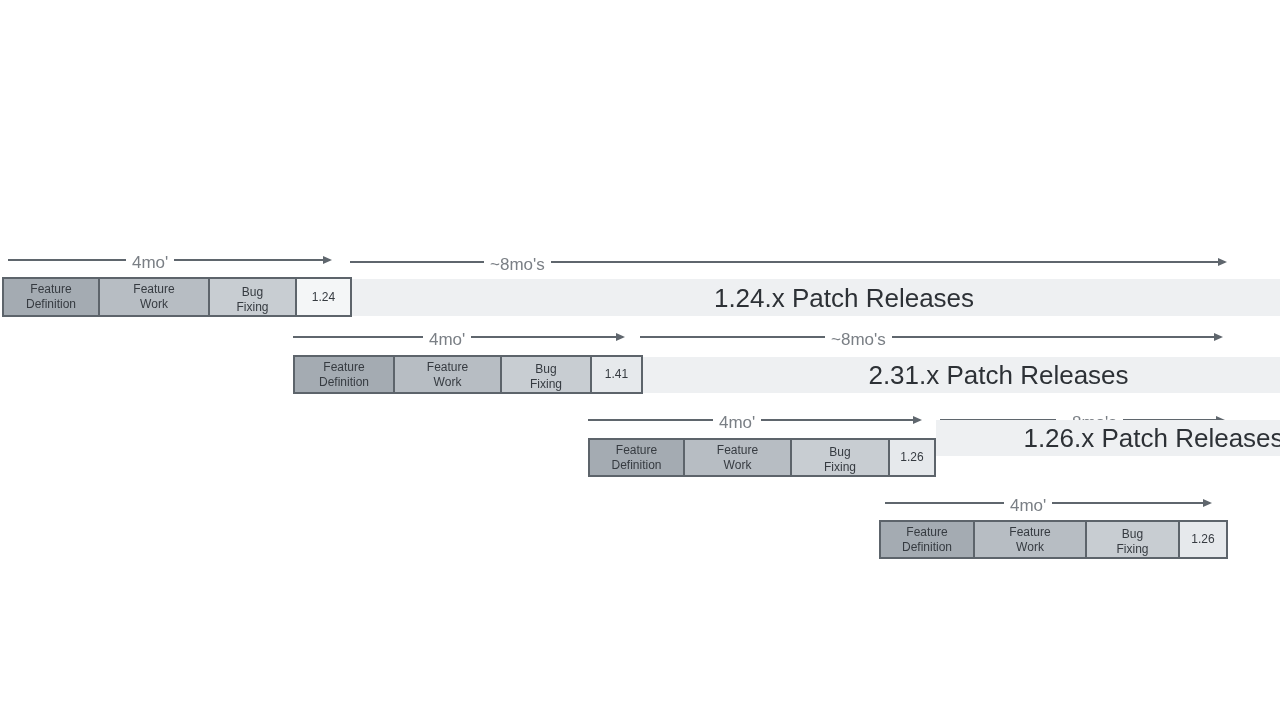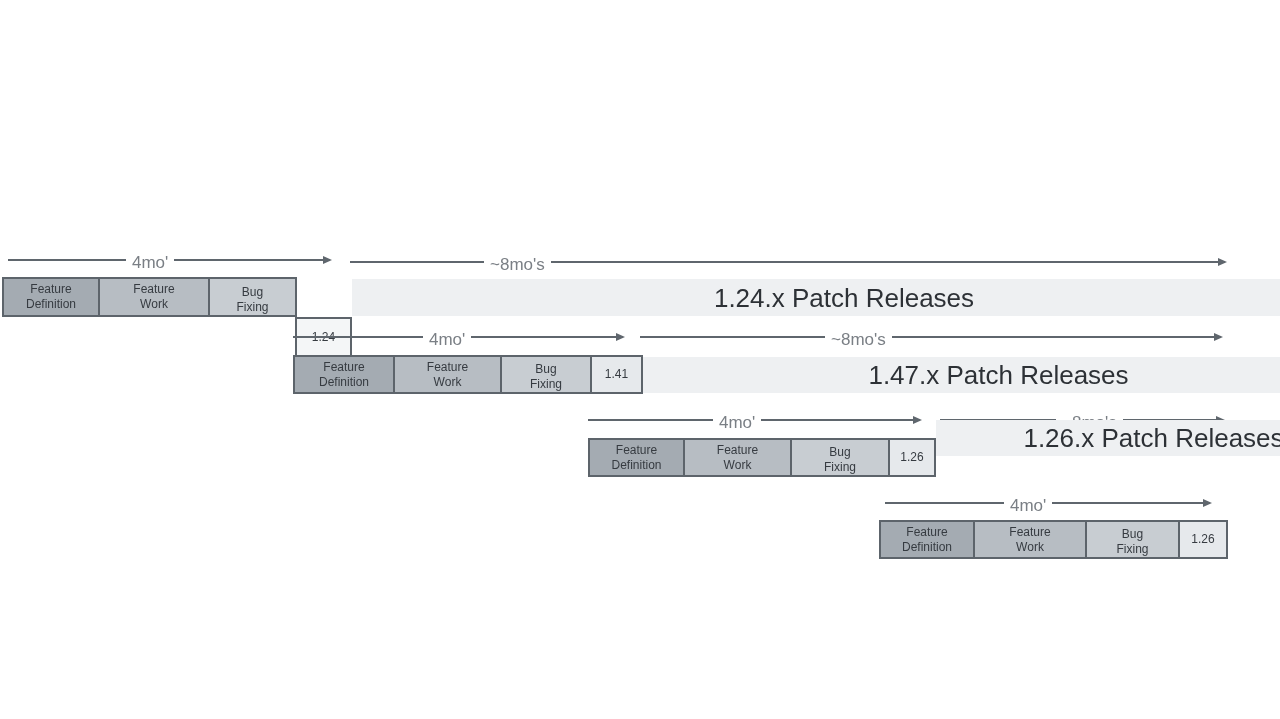--- a/index.html
+++ b/index.html
@@ -34,21 +34,21 @@
     border:2px solid var(--box_border);
     display:flex;flex-direction:column;
     align-items:center;justify-content:center;
     font-size:12px;line-height:15px;
     color:var(--phase_text);text-align:center;
   }
   .phase-box span{display:block;}
   .p-fd{background:var(--feature_definition_fill);}
   .p-fw{background:var(--feature_work_fill);}
   .p-bf{background:var(--bug_fixing_fill);justify-content:flex-end;}
-  .p-v1{background:var(--version_box_first_fill);margin-top:40px;}
+  .p-v1{background:var(--version_box_first_fill);}
   .p-v{background:var(--version_box_fill);}
   .patch-bar{
     position:absolute;
     background:var(--patch_bar_fill);
     display:flex;align-items:center;justify-content:center;
     font-size:26px;line-height:26px;
     color:var(--patch_bar_text);
     white-space:nowrap;
     padding-left:48px;
   }
@@ -105,21 +105,21 @@
       <span>Work</span>
     </div>
     <div class="phase-box p-bf" style="left:500px;top:355px;width:92px;height:39px">
       <span>Bug</span>
       <span>Fixing</span>
     </div>
     <div class="phase-box p-v" style="left:590px;top:355px;width:53px;height:39px">
       <span>1.41</span>
     </div>
     <div class="patch-bar" style="left:643px;top:357px;width:615px;height:36px">
-      <span>1.47.x Patch Releases</span>
+      <span>2.31.x Patch Releases</span>
     </div>
   </div>
 
   <div>
     <div class="arrow" style="left:588px;top:419px;width:332px">
       <span class="arrow-label" style="left:125px">4mo'</span>
       <span class="arrow-head"></span>
     </div>
     <div class="arrow" style="left:940px;top:419px;width:283px">
       <span class="arrow-label" style="left:116px">~8mo's</span>

